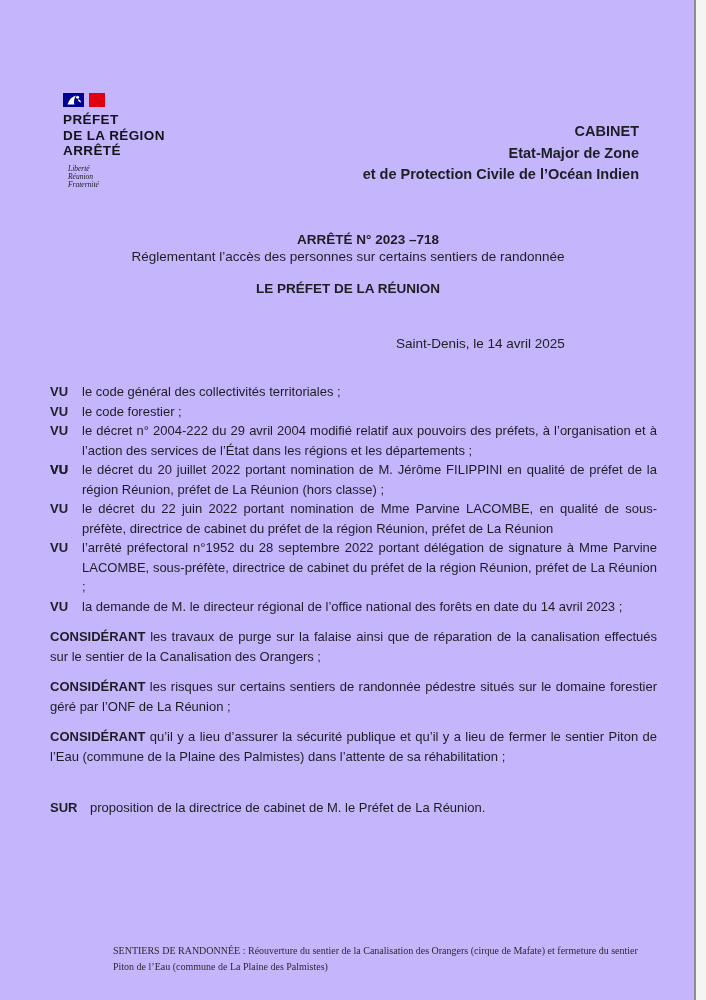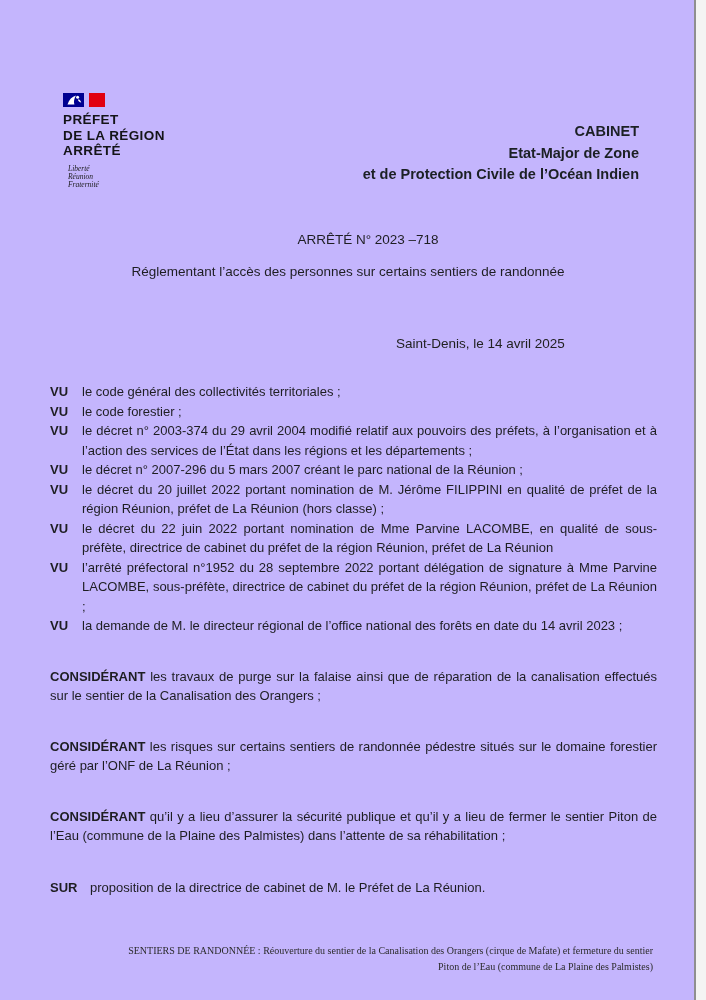--- a/index.html
+++ b/index.html
@@ -66,22 +66,22 @@
 
   
   .title-block {
     position: absolute;
     top: 232px;
     left: 0; right: 10px;
     text-align: center;
     font-size: 13.5px;
     color: #1e1e22;
   }
-  .title-number { font-weight: 400; padding-left: 40px; }
-  .title-subject { margin-top: 17px; }
+  .title-number { font-weight: 700; padding-left: 40px; }
+  .title-subject { margin-top: 2px; }
   .title-issuer { margin-top: 17px; font-weight: 700; }
 
   
   .dateline {
     position: absolute;
     left: 396px;
     top: 336px;
     font-size: 13.5px;
     color: #222;
     white-space: nowrap;
@@ -96,36 +96,36 @@
     font-size: 13px;
     line-height: 19.5px;
     text-align: justify;
   }
   .vu-item { position: relative; padding-left: 32px; }
   .vu-item .hang-label {
     position: absolute;
     left: 0; top: 0;
     font-weight: 700;
   }
-  .considerant { margin-top: 31px; }
+  .considerant { margin-top: 11px; }
   .considerant .inline-label { font-weight: 700; }
   .sur-para { position: relative; margin-top: 32px; padding-left: 40px; }
   .sur-para .hang-label { position: absolute; left: 0; top: 0; font-weight: 700; }
 
   
   .footer {
     position: absolute;
     left: 113px;
     top: 943px;
     width: 540px;
     font-family: "Liberation Serif", serif;
     font-size: 10px;
     line-height: 15.5px;
     color: #2b2b2b;
-    text-align: right;
+    text-align: left;
   }
 </style>
 </head>
 <body>
 
 <div class="page">
 
   <div class="scan-edge-soft"></div>
   <div class="scan-edge"></div>
 
@@ -151,41 +151,41 @@
 
   <div class="header-right">
     <div>CABINET</div>
     <div>Etat-Major de Zone</div>
     <div>et de Protection Civile de l’Océan Indien</div>
   </div>
 
   <div class="title-block">
     <div class="title-number">ARRÊTÉ N° 2023 –718</div>
     <div class="title-subject">Réglementant l’accès des personnes sur certains sentiers de randonnée</div>
+    <div class="title-issuer">LE PRÉFET DE LA RÉUNION</div>
   </div>
 
   <div class="dateline">Saint-Denis, le 14 avril 2025</div>
 
   <div class="body">
 
     <div class="vu-item">
       <span class="hang-label">VU</span>
       <span>le code général des collectivités territoriales ;</span>
     </div>
     <div class="vu-item">
       <span class="hang-label">VU</span>
       <span>le code forestier ;</span>
     </div>
     <div class="vu-item">
       <span class="hang-label">VU</span>
-      <span>le décret n° 2003-374 du 29 avril 2004 modifié relatif aux pouvoirs des préfets, à l’organisation et à l’action des services de l’État dans les régions et les départements ;</span>
-    </div>
-    <div class="vu-item">
-      <span class="hang-label">VU</span>
-      <span>le décret n° 2007-296 du 5 mars 2007 créant le parc national de la Réunion ;</span>
+      <span>le décret n° 2004-222 du 29 avril 2004 modifié relatif aux pouvoirs des préfets, à l’organisation et à l’action des services de l’État dans les régions et les départements ;</span>
+    </div>
+    <div class="vu-item">
+      <span class="hang-label">VU</span>
     </div>
     <div class="vu-item">
       <span class="hang-label">VU</span>
       <span>le décret du 20 juillet 2022 portant nomination de M. Jérôme FILIPPINI en qualité de préfet de la région Réunion, préfet de La Réunion (hors classe) ;</span>
     </div>
     <div class="vu-item">
       <span class="hang-label">VU</span>
       <span>le décret du 22 juin 2022 portant nomination de Mme Parvine LACOMBE, en qualité de sous-préfète, directrice de cabinet du préfet de la région Réunion, préfet de La Réunion</span>
     </div>
     <div class="vu-item">

